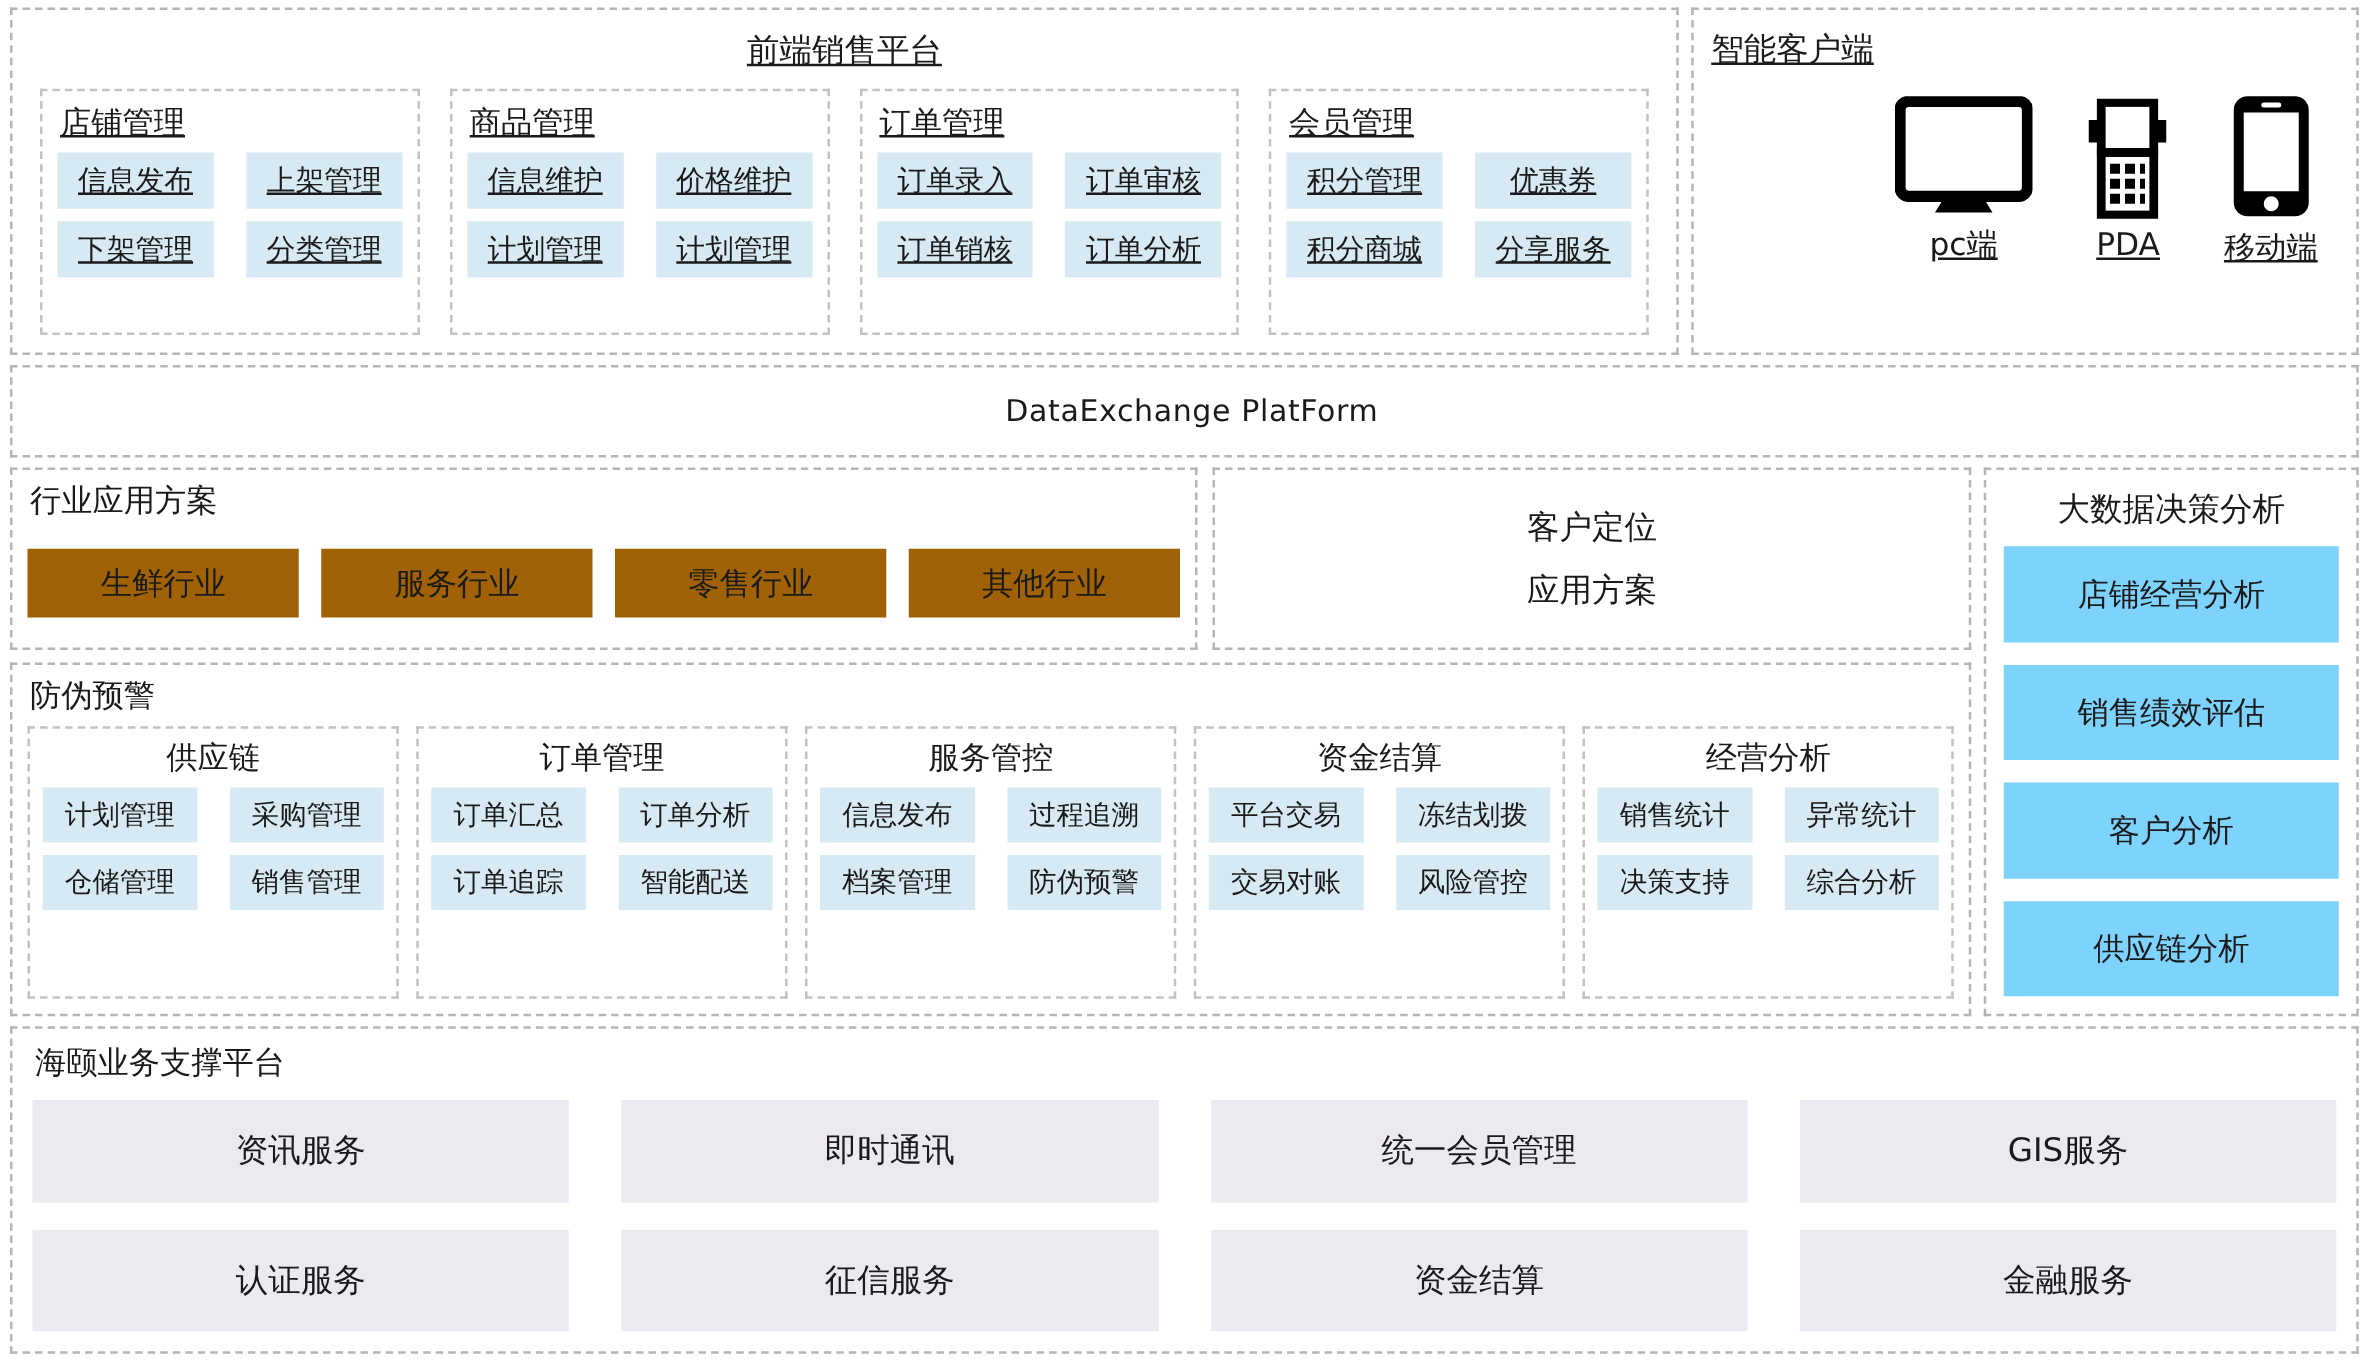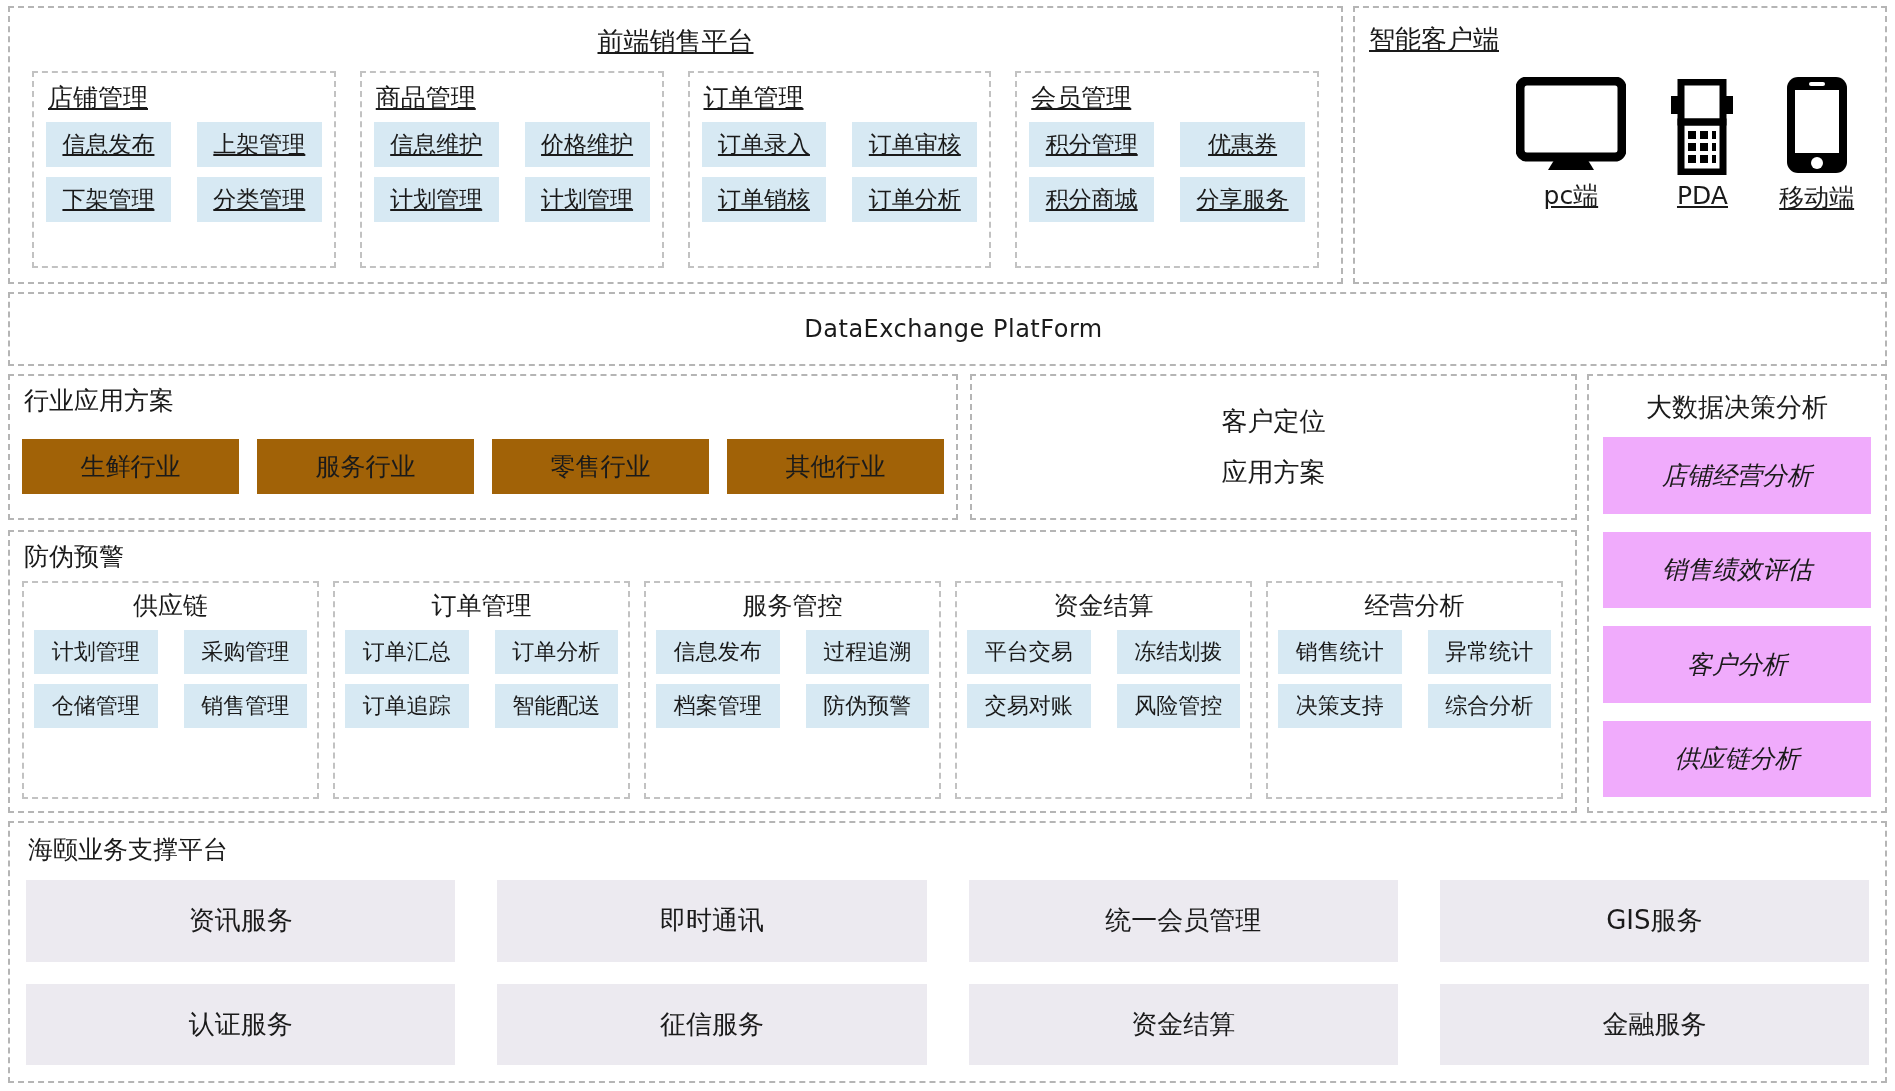--- a/index.html
+++ b/index.html
@@ -141,26 +141,25 @@
   .bigdata {
     flex: 0 0 300px;
     padding: 10px 14px 14px 14px;
     display: flex;
     flex-direction: column;
   }
   .bigdata-title { text-align: center; font-size: 26px; padding: 4px 0 12px 0; }
   .bd-list { display: flex; flex-direction: column; gap: 18px; flex: 1; }
   .bd-tile {
     flex: 1;
-    background: #f0abfc;
+    background: #7dd3fc;
     display: flex;
     align-items: center;
     justify-content: center;
     font-size: 25px;
-    font-style: italic;
   }
 
   
   .bottom {
     height: 262px;
     padding: 10px 16px 16px 16px;
     display: flex;
     flex-direction: column;
   }
   .bottom-title { font-size: 25px; margin-bottom: 14px; padding-left: 2px; }

